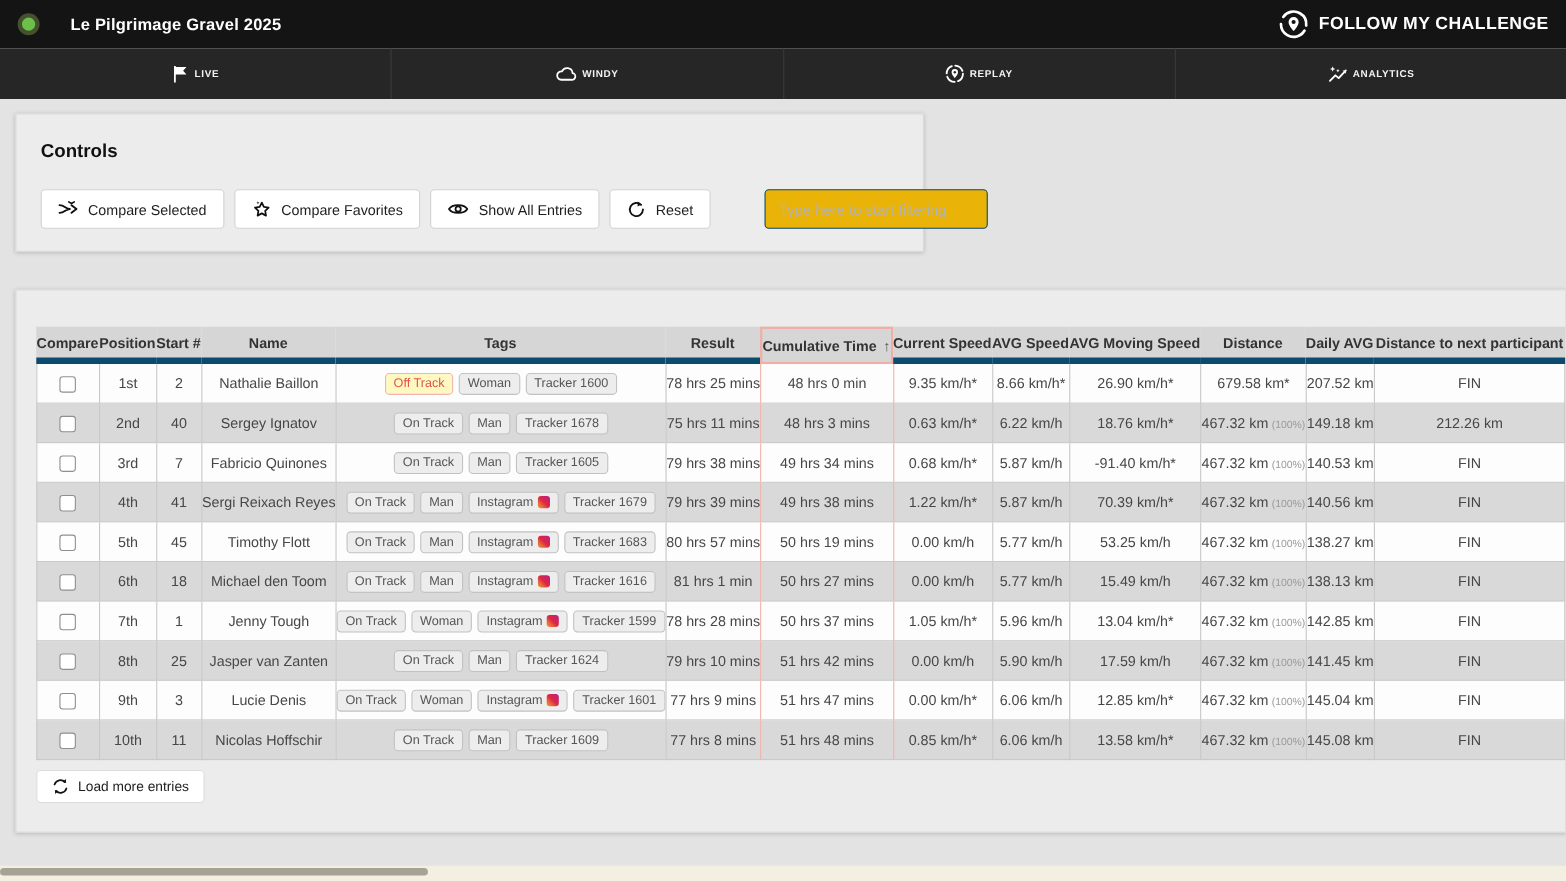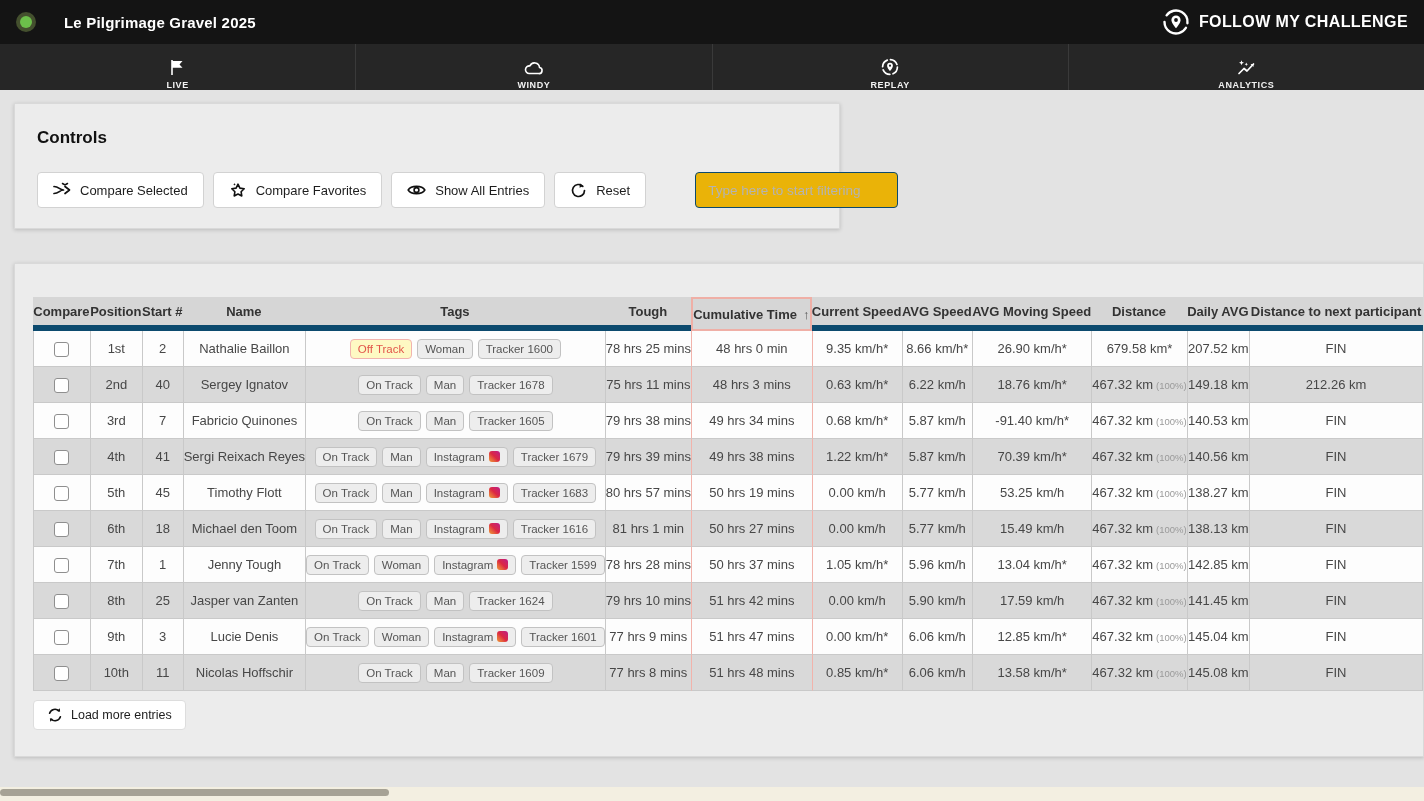--- a/index.html
+++ b/index.html
@@ -10,21 +10,21 @@
   .topbar { position:absolute; left:0; top:0; width:1424px; height:44px; background:#141414;
             display:flex; align-items:center; padding:0 16px; }
   .status-dot { width:12px; height:12px; border-radius:50%; background:#6cc04a;
                 box-shadow:0 0 0 4px #44502e; margin-left:4px; }
   .topbar-title { color:#fff; font-weight:bold; font-size:15px; margin-left:32px; letter-spacing:.2px; }
   .brand { margin-left:auto; display:flex; align-items:center; gap:9px; color:#fff; }
   .brand-text { font-weight:bold; font-size:16px; letter-spacing:.4px; }
 
   
   .nav { position:absolute; left:0; top:44px; width:1424px; height:46px; background:#262626; display:flex; }
-  .tab { flex:1; display:flex; flex-direction:column; align-items:center; justify-content:flex-end;
+  .tab { flex:1; display:flex; flex-direction:row; align-items:center; justify-content:center;
          gap:4px; color:#f2f2f2; cursor:pointer; border-left:1px solid #3a3a3a; }
   .tab:first-child { border-left:none; }
   .tab .lbl { font-size:9px; font-weight:bold; letter-spacing:.6px; }
 
   
   .card { background:#ececec; border:1px solid #d9d9d9; box-shadow:0 1px 4px rgba(0,0,0,.18); }
   .controls-card { position:absolute; left:14px; top:103px; width:826px; height:126px; padding:24px 22px 0 22px; }
   .controls-title { font-size:17px; font-weight:bold; color:#111; }
   .controls-row { display:flex; align-items:center; gap:9px; margin-top:24px; }
   .btn { display:inline-flex; align-items:center; gap:9px; height:36px; padding:0 15px;
@@ -189,21 +189,21 @@
         <col style="width: 78px;">
         <col style="width: 260px;">
       </colgroup>
     <thead>
         <tr id="header-row">
           <th>Compare</th>
           <th>Position</th>
           <th>Start #</th>
           <th>Name</th>
           <th>Tags</th>
-          <th>Tough</th>
+          <th>Result</th>
           <th class="sorted">Cumulative Time<span class="sort-arrow">↑</span></th>
           <th>Current Speed</th>
           <th>AVG Speed</th>
           <th>AVG Moving Speed</th>
           <th>Distance</th>
           <th>Daily AVG</th>
           <th>Distance to next participant</th>
         </tr>
       </thead>
     <tbody id="body-rows">

